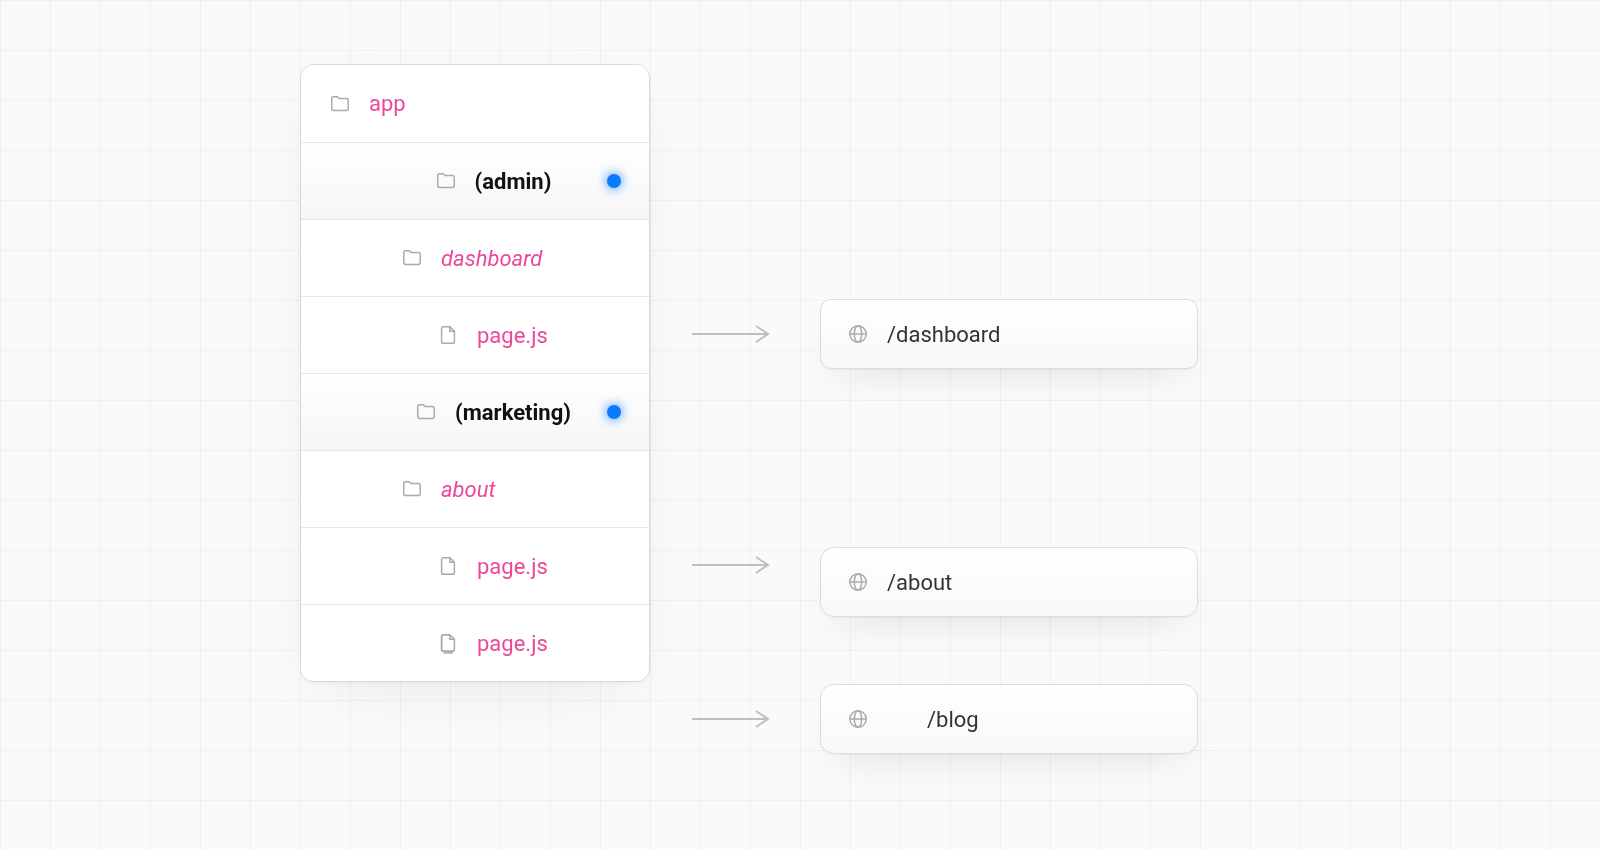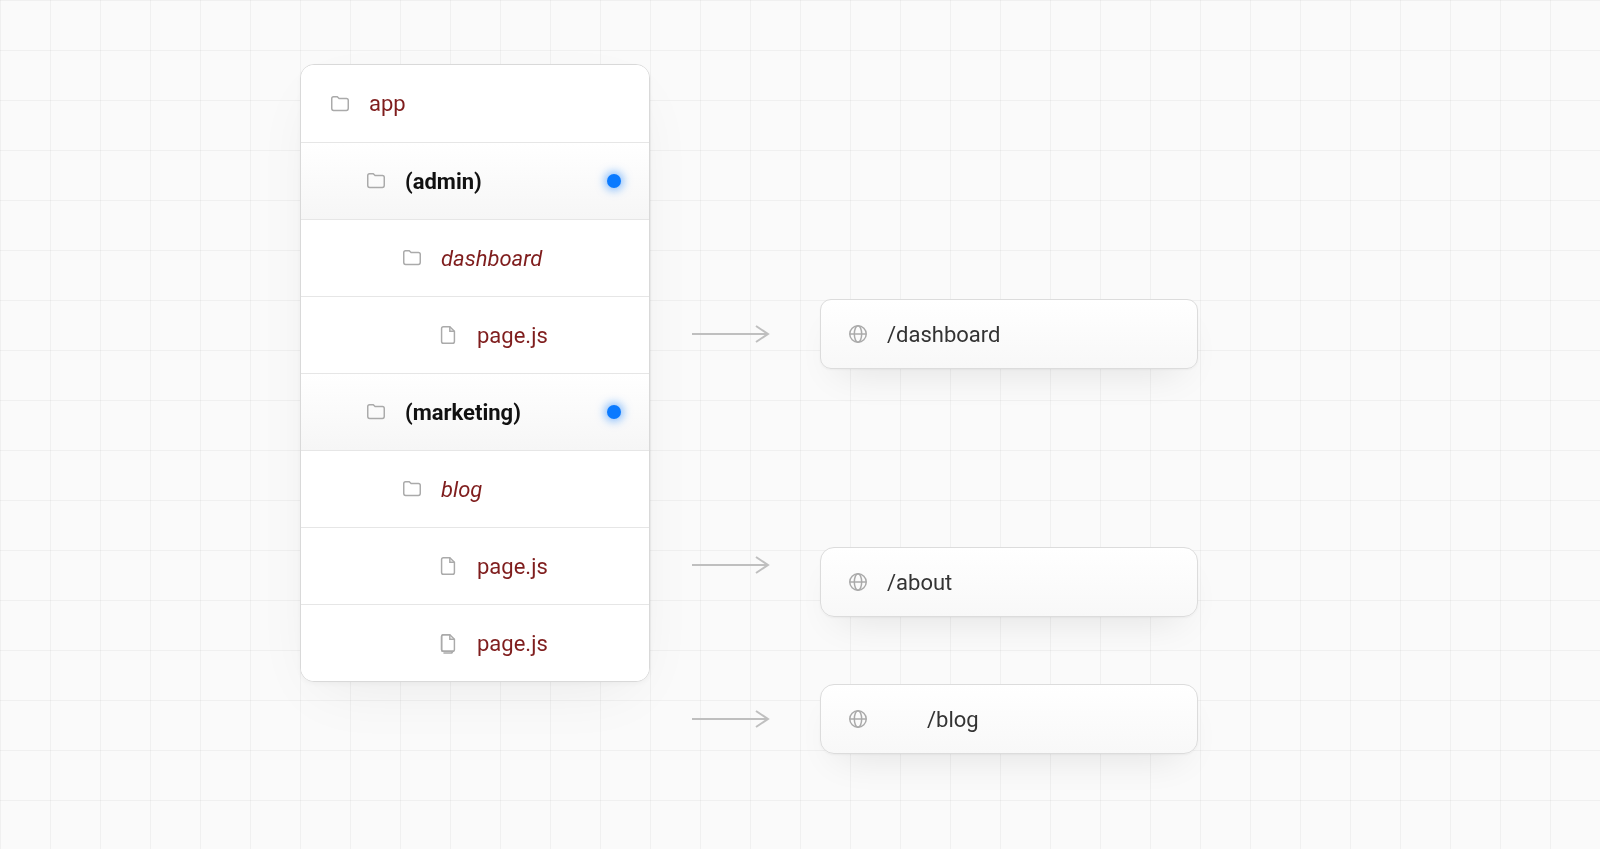--- a/index.html
+++ b/index.html
@@ -36,27 +36,27 @@
     background: #fff;
     box-shadow: 0 20px 60px -20px rgba(0,0,0,0.08), 0 2px 4px rgba(0,0,0,0.03);
     overflow: hidden;
   }
   .row {
     display: flex;
     align-items: center;
     height: 77px;
     padding: 0 28px;
     font-size: 22px;
-    color: #7f1d1d;
+    color: #ec4899;
     border-top: 1px solid #e6e6e6;
     background: #fff;
     position: relative;
   }
   .row:first-child { border-top: none; }
-  .row.indent-1 { padding-left: 64px; }
+  .row.indent-1 { padding-left: 64px; justify-content: center; }
   .row.indent-2 { padding-left: 100px; font-style: italic; }
   .row.indent-3 { padding-left: 136px; }
   .row.group {
     font-weight: 700;
     color: #111;
     background: linear-gradient(180deg, #ffffff 0%, #f6f6f6 100%);
   }
   .icon {
     display: inline-flex;
     align-items: center;
@@ -158,21 +158,21 @@
       <span class="label">(marketing)</span>
       <span class="dot"></span>
     </div>
 
     <div class="row indent-2">
       <span class="icon">
         <svg viewBox="0 0 24 24">
             <path d="M3 6a2 2 0 0 1 2-2h4l2 2h8a2 2 0 0 1 2 2v9a2 2 0 0 1-2 2H5a2 2 0 0 1-2-2V6z"></path>
           </svg>
       </span>
-      <span class="label">blog</span>
+      <span class="label">about</span>
     </div>
 
     <div class="row indent-3">
       <span class="icon">
         <svg viewBox="0 0 24 24">
             <path d="M14 3H7a2 2 0 0 0-2 2v14a2 2 0 0 0 2 2h10a2 2 0 0 0 2-2V8l-5-5z"></path>
             <path d="M14 3v5h5"></path>
           </svg>
       </span>
       <span class="label">page.js</span>

